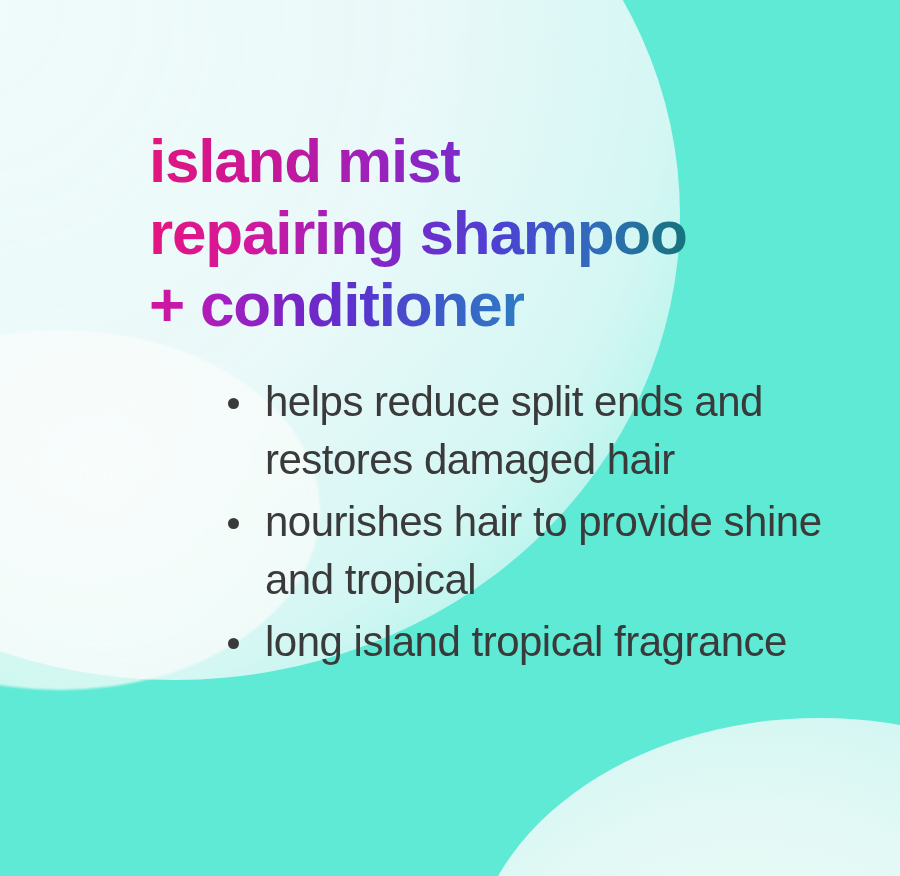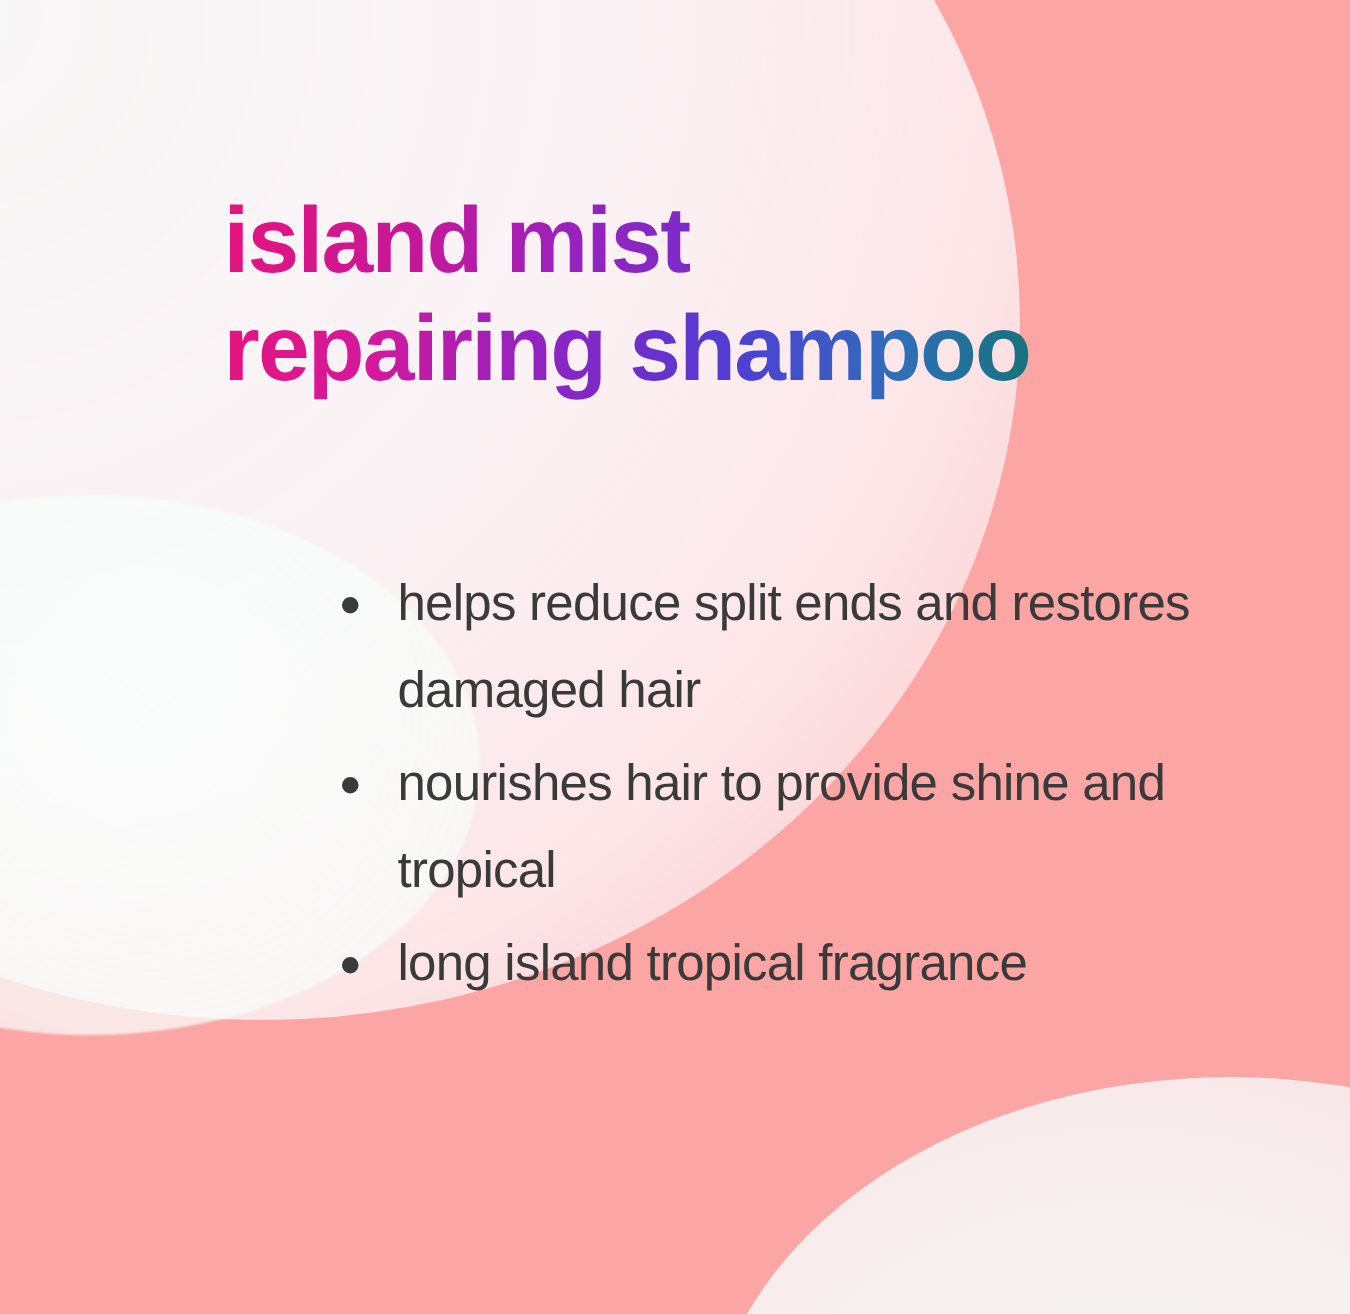--- a/index.html
+++ b/index.html
@@ -7,21 +7,21 @@
     margin: 0;
     padding: 0;
     background: #ffffff;
   }
 
   .canvas {
     position: relative;
     width: 900px;
     height: 876px;
     overflow: hidden;
-    background: #fca5a5;
+    background: #5eead4;
     font-family: "Liberation Sans", sans-serif;
     -webkit-font-smoothing: antialiased;
   }
 
   
   .bubble-layer {
     position: absolute;
     inset: 0;
     overflow: hidden;
     pointer-events: none;
@@ -215,21 +215,21 @@
     width: 640px;
     list-style: none;
     margin: 0;
     padding: 0;
   }
 
   .benefit {
     position: relative;
     padding-left: 40px;
     margin: 0 0 4px 0;
-    font-size: 34px;
+    font-size: 42px;
     line-height: 58px;
     font-weight: 400;
     letter-spacing: -0.5px;
     color: #3a3a3a;
   }
 
   .benefit .dot {
     position: absolute;
     left: 3px;
     top: 25px;
@@ -253,20 +253,21 @@
     <div class="bubble bubble-bl-rim"></div>
     <div class="bubble bubble-br"></div>
     <div class="bubble bubble-br-rim"></div>
   </div>
 
   <div class="content">
 
     <h1 class="headline">
       <span class="headline-line l1">island mist</span>
       <span class="headline-line l2">repairing shampoo</span>
+      <span class="headline-line l3">+ conditioner</span>
     </h1>
 
     <ul class="benefits">
       <li class="benefit">
         <span class="dot"></span>
         <span>helps reduce split ends and restores damaged hair</span>
       </li>
       <li class="benefit">
         <span class="dot"></span>
         <span>nourishes hair to provide shine and tropical</span>

